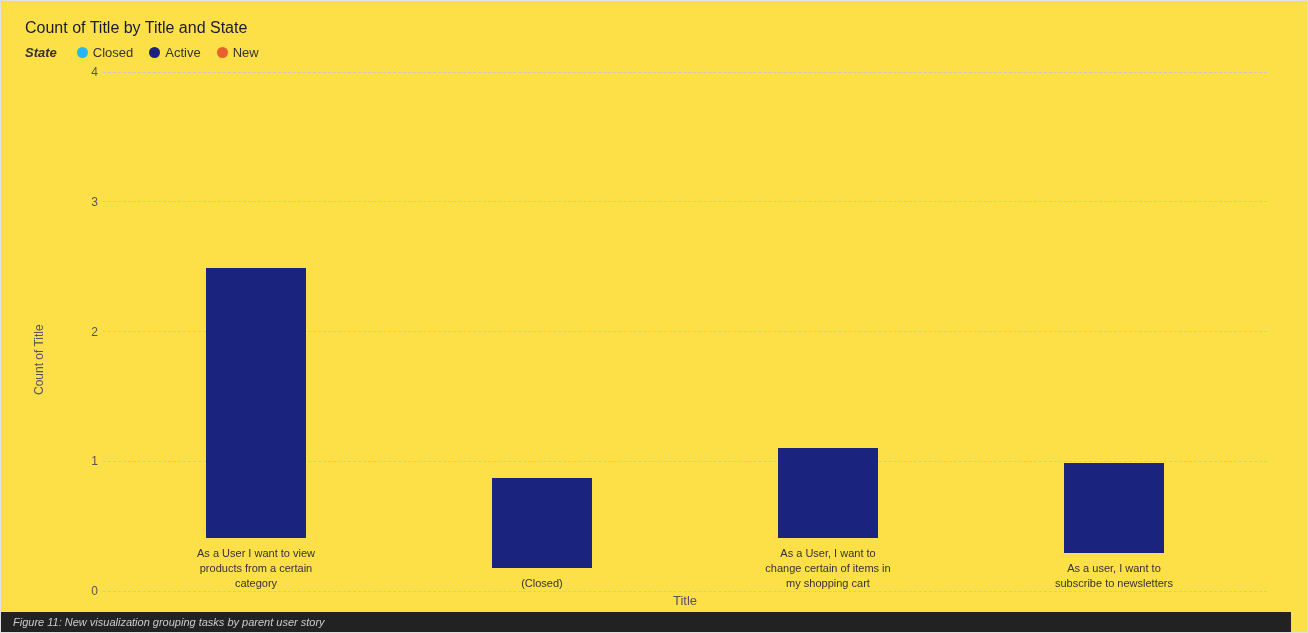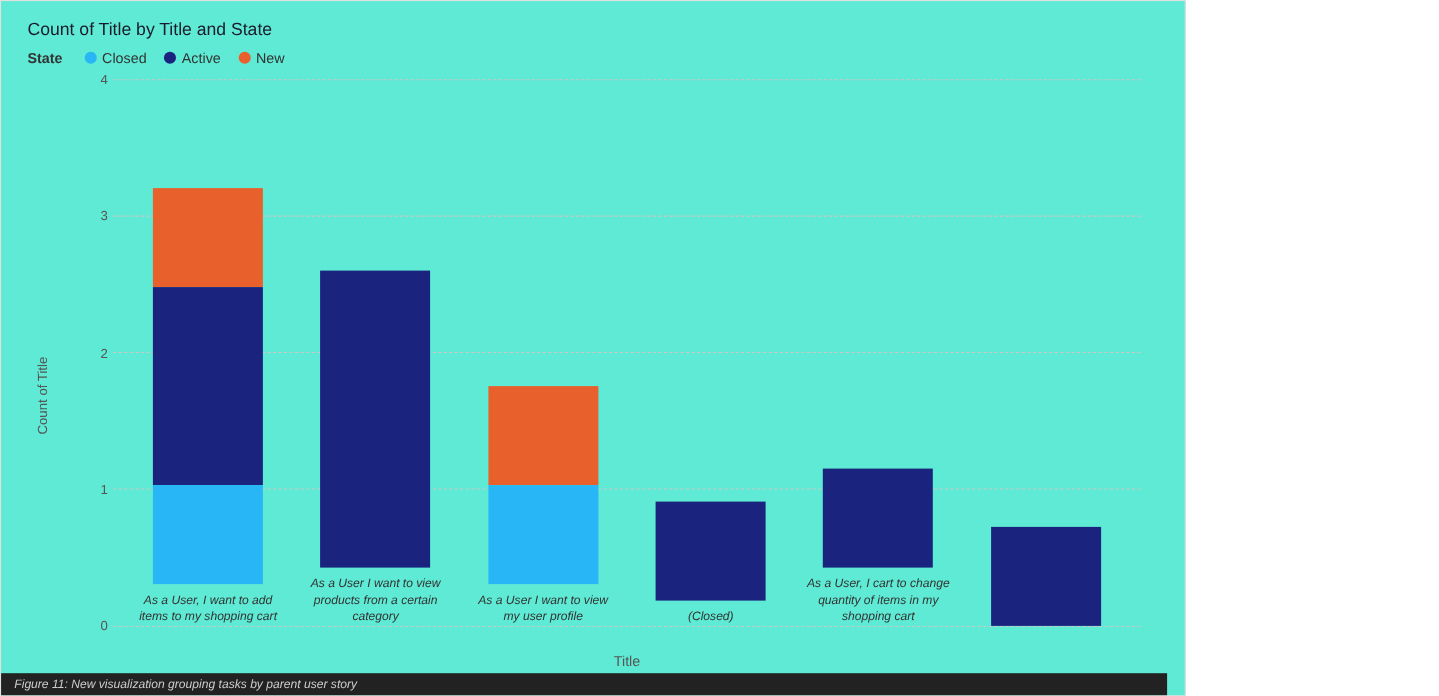--- a/index.html
+++ b/index.html
@@ -5,24 +5,24 @@
     * { margin: 0; padding: 0; box-sizing: border-box; }
     body {
       font-family: 'Segoe UI', Arial, sans-serif;
       background: #fff;
       width: 1308px;
       height: 633px;
       overflow: hidden;
     }
 
     .chart-container {
-      background: #5eead4;
+      background: #fde047;
       border: 1px solid #e0e0e0;
       padding: 18px 40px 10px 24px;
-      width: 1078px;
+      width: 1308px;
       height: 633px;
       position: relative;
       display: flex;
       flex-direction: column;
     }
 
     .chart-title {
       font-size: 16px;
       font-weight: 400;
       color: #1a1a2e;
@@ -34,20 +34,21 @@
       align-items: center;
       gap: 16px;
       margin-bottom: 12px;
       font-size: 13px;
       color: #333;
     }
 
     .legend-label {
       font-weight: 700;
       margin-right: 4px;
+      font-style: italic;
     }
 
     .legend-item {
       display: flex;
       align-items: center;
       gap: 5px;
     }
 
     .legend-dot {
       width: 11px;
@@ -154,28 +155,27 @@
     }
 
     .bar-label {
       font-size: 11px;
       color: #333;
       text-align: center;
       margin-top: 8px;
       line-height: 1.35;
       max-width: 130px;
       word-wrap: break-word;
-      font-style: italic;
     }
 
     .x-axis-title {
       text-align: center;
       font-size: 13px;
       color: #555;
-      margin-top: 24px;
+      margin-top: 2px;
       padding-left: 50px;
     }
 
     .figure-caption {
       font-size: 11px;
       color: #333;
       font-style: italic;
       background: #222;
       color: #ccc;
       padding: 4px 12px;
@@ -228,55 +228,41 @@
             </div>
             <div class="grid-line-row" style="position: absolute; top: 100%; left: 0px; right: 0px; width: 100%;">
               <span class="grid-value">0</span>
               <div class="grid-line"></div>
             </div>
           </div>
 
         <div class="bars-container" id="bars-container">
             <div class="bar-group">
               <div class="stacked-bar">
-                <div class="bar-segment" style="height: 90px; background: rgb(41, 182, 246);"></div>
-                <div class="bar-segment" style="height: 180px; background: rgb(26, 35, 126);"></div>
-                <div class="bar-segment" style="height: 90px; background: rgb(232, 97, 44);"></div>
-              </div>
-              <div class="bar-label">As a User, I want to add items to my shopping cart</div>
-            </div>
-            <div class="bar-group">
-              <div class="stacked-bar">
                 <div class="bar-segment" style="height: 270px; background: rgb(26, 35, 126);"></div>
               </div>
               <div class="bar-label">As a User I want to view products from a certain category</div>
             </div>
             <div class="bar-group">
               <div class="stacked-bar">
-                <div class="bar-segment" style="height: 90px; background: rgb(41, 182, 246);"></div>
-                <div class="bar-segment" style="height: 90px; background: rgb(232, 97, 44);"></div>
-              </div>
-              <div class="bar-label">As a User I want to view my user profile</div>
-            </div>
-            <div class="bar-group">
-              <div class="stacked-bar">
                 <div class="bar-segment" style="height: 90px; background: rgb(26, 35, 126);"></div>
               </div>
               <div class="bar-label">(Closed)</div>
             </div>
             <div class="bar-group">
               <div class="stacked-bar">
                 <div class="bar-segment" style="height: 90px; background: rgb(26, 35, 126);"></div>
               </div>
-              <div class="bar-label">As a User, I cart to change quantity of items in my shopping cart</div>
+              <div class="bar-label">As a User, I want to change certain of items in my shopping cart</div>
             </div>
             <div class="bar-group">
               <div class="stacked-bar">
                 <div class="bar-segment" style="height: 90px; background: rgb(26, 35, 126);"></div>
               </div>
+              <div class="bar-label">As a user, I want to subscribe to newsletters</div>
             </div>
           </div>
       </div>
       <div class="x-axis-title">Title</div>
     </div>
   </div>
 
   <div class="figure-caption">Figure 11: New visualization grouping tasks by parent user story</div>
 </div>
 

